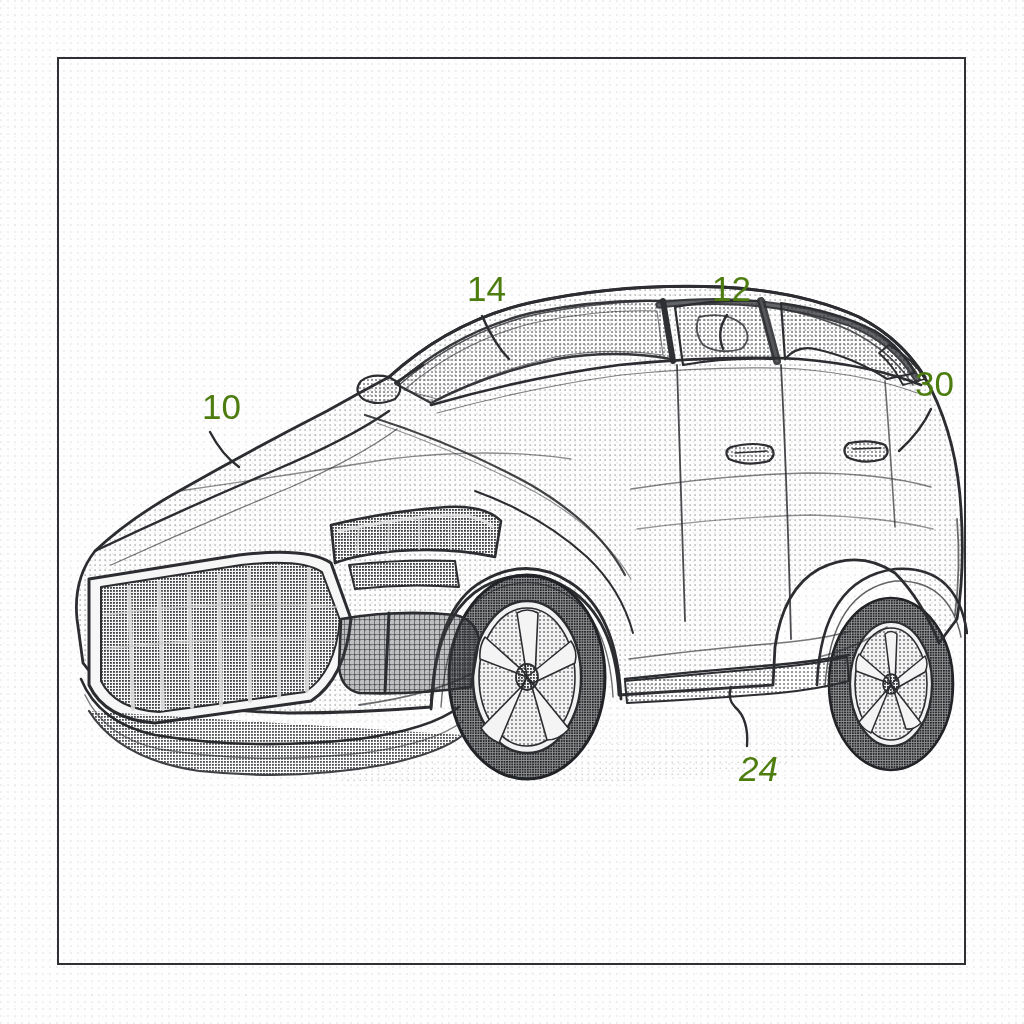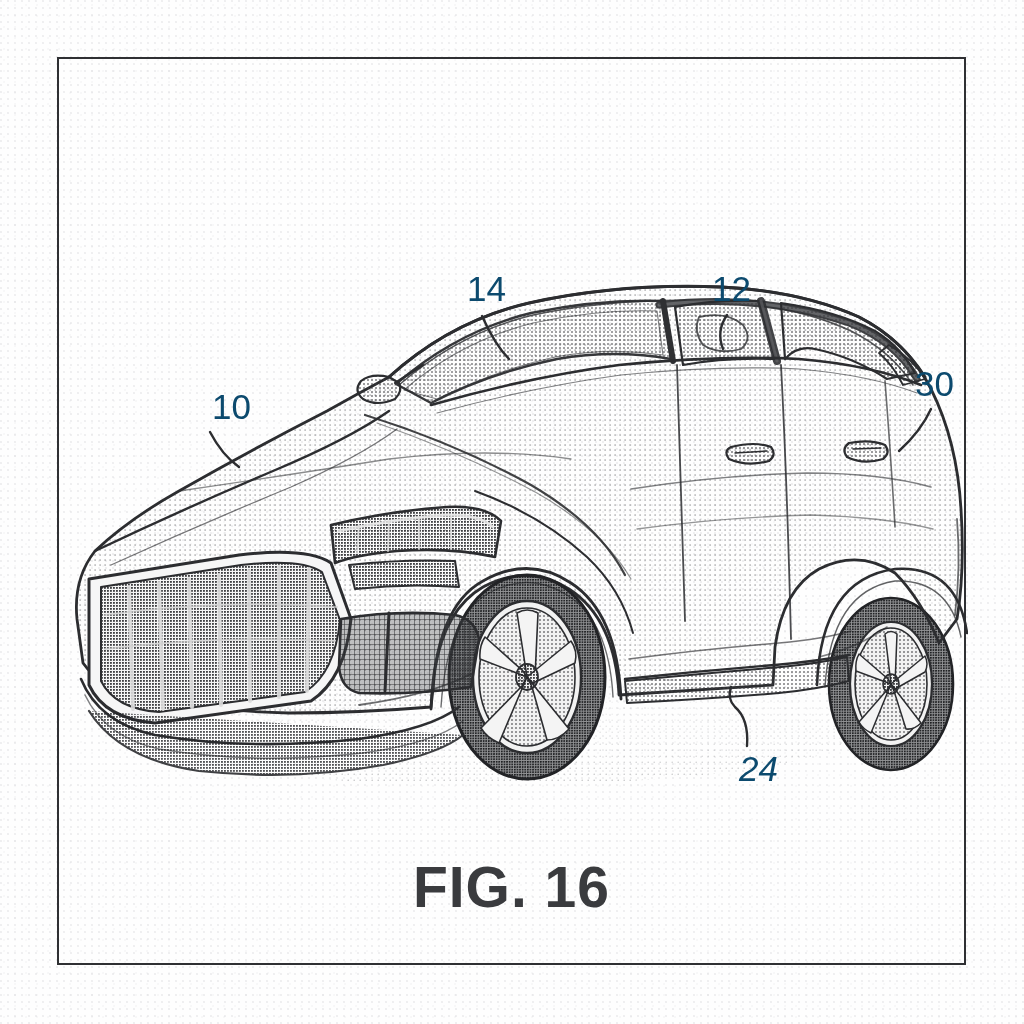--- a/index.html
+++ b/index.html
@@ -42,21 +42,21 @@
     font-weight:700;
     letter-spacing:1px;
     color:#3a3b3e;
     user-select:none;
   }
   .ref-num{
     position:absolute;
     font-family:"Liberation Sans", sans-serif;
     font-size:35px;
     font-weight:400;
-    color:#0c4a6e;
+    color:#4d7c0f;
     user-select:none;
     line-height:1;
   }
 </style>
 </head>
 <body>
 
 <div id="sheet"></div>
 
 <div id="frame">
@@ -270,22 +270,21 @@
           <path d="M668 256 Q657 272 664 290"></path>
 
           <path d="M872 350 Q862 372 840 392"></path>
 
           <path d="M688 687 Q690 660 676 648 Q668 640 672 628"></path>
         </g>
 
       </g>
     </svg>
 
-    <div class="ref-num" style="left:153px;top:330px;">10</div>
+    <div class="ref-num" style="left:143px;top:330px;">10</div>
     <div class="ref-num" style="left:408px;top:212px;">14</div>
     <div class="ref-num" style="left:653px;top:212px;">12</div>
     <div class="ref-num" style="left:856px;top:307px;">30</div>
     <div class="ref-num" style="left:680px;top:692px;font-style:italic;">24</div>
 
-    <div class="caption">FIG. 16</div>
 
   </div>
 </div>
 
 </body></html>

